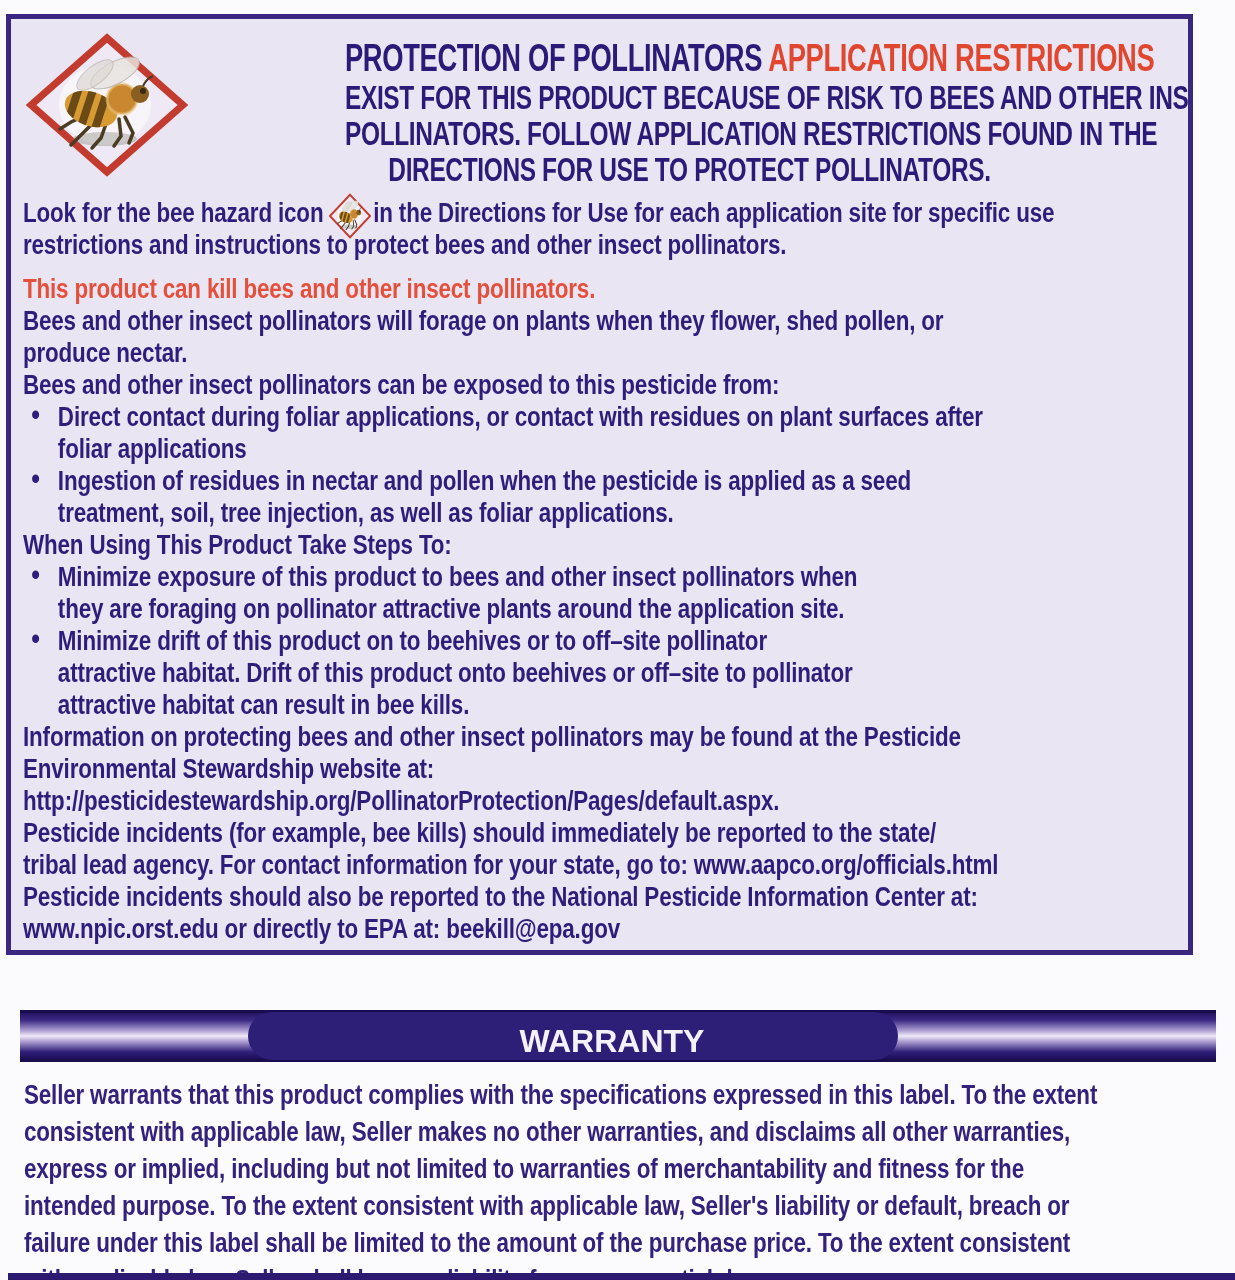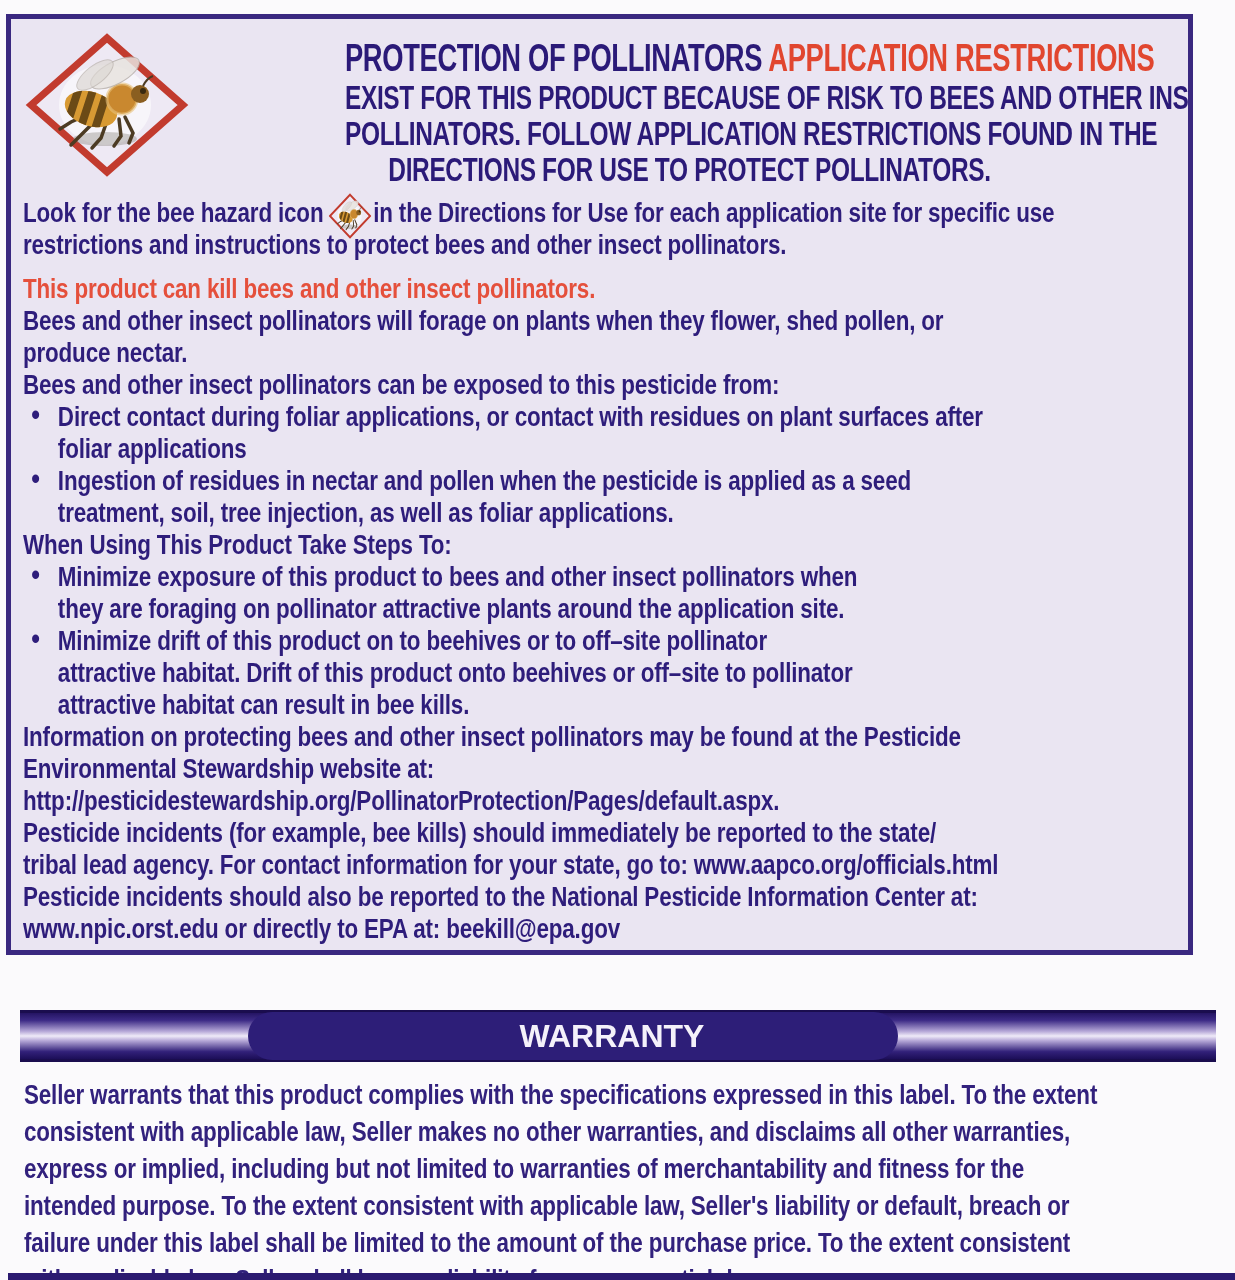--- a/index.html
+++ b/index.html
@@ -45,21 +45,21 @@
     position:absolute;left:20px;top:1010px;width:1196px;height:52px;
     background:linear-gradient(180deg,
       #241463 0%, #3d2b86 16%, #b7a9d8 40%, #efeaf8 50%,
       #b7a9d8 60%, #32217a 84%, #1c0e58 100%);
     border-top:3px solid #1a0d4e;border-bottom:3px solid #1a0d4e;
     box-sizing:border-box;
   }
   .warranty-capsule{
     position:absolute;left:228px;top:-1px;width:650px;height:48px;
     background:#2d1e78;border-radius:28px;
-    display:flex;align-items:center;justify-content:center;
+    display:flex;align-items:flex-end;justify-content:center;
   }
   .warranty-title{
     color:#f4f1fa;font-weight:bold;font-size:32px;letter-spacing:0px;
     margin-left:78px;
   }
   
   .warranty-text{
     position:absolute;left:24px;top:1076px;width:148%;
     transform:scaleX(.80);transform-origin:0 0;
     font-weight:bold;font-size:28px;line-height:37px;letter-spacing:-.2px;

